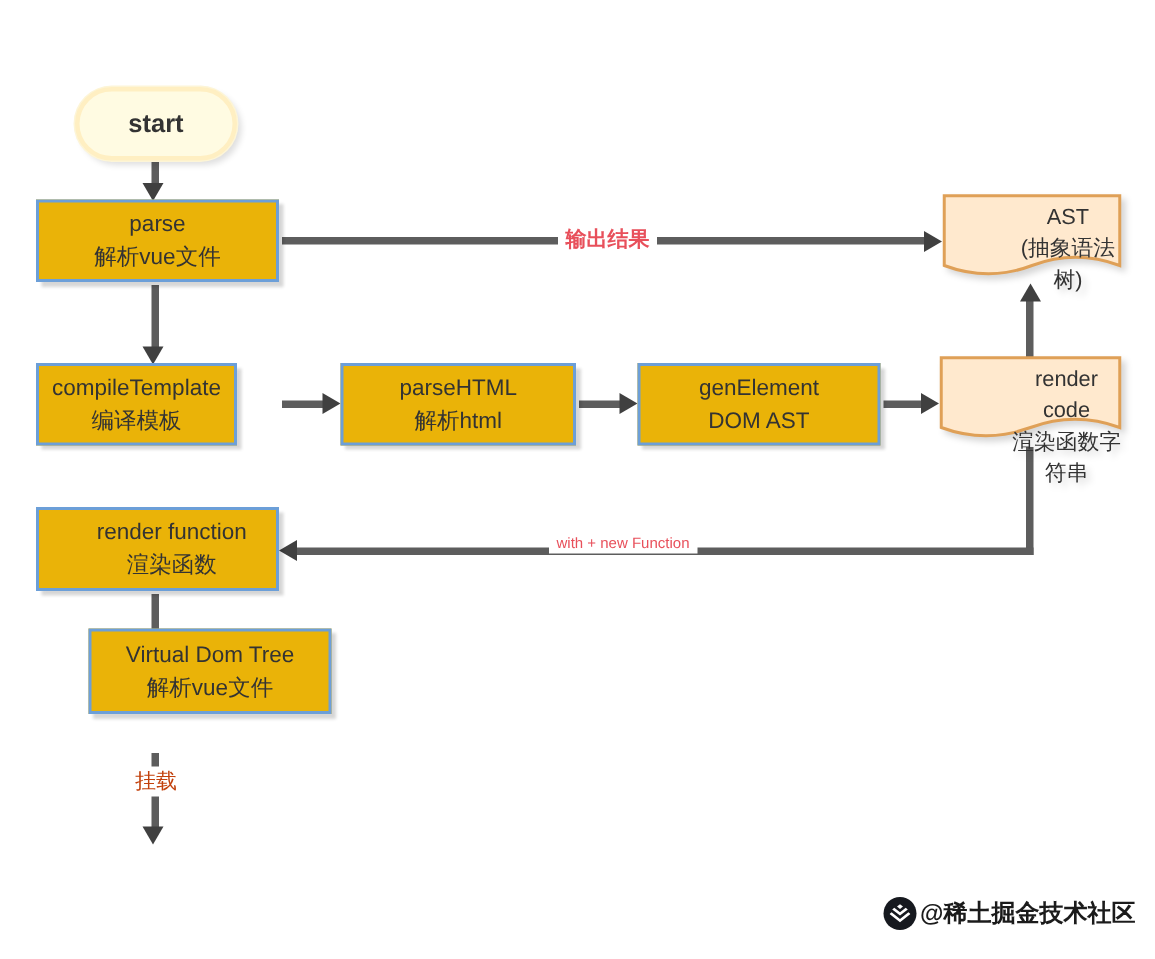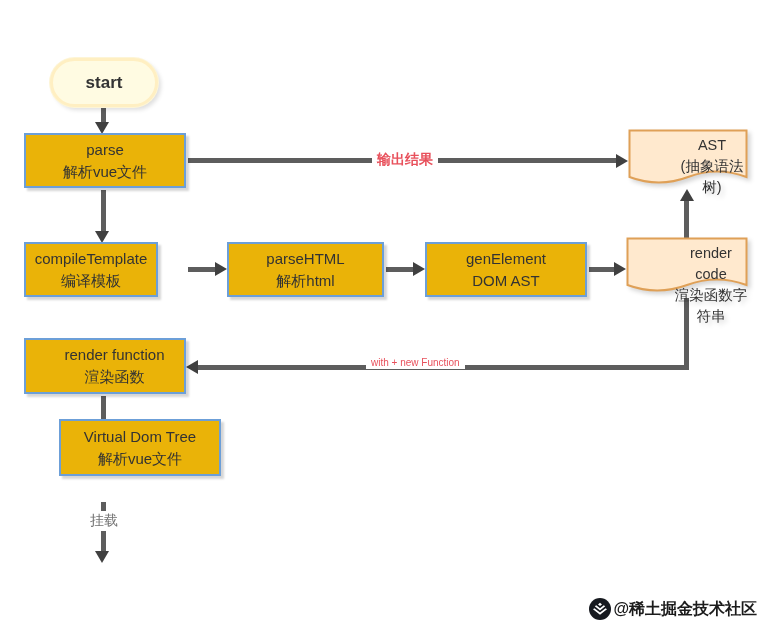--- a/index.html
+++ b/index.html
@@ -29,21 +29,21 @@
   .ah { position:absolute; width:0; height:0; z-index:1; }
   .ah-down  { border-left:7px solid transparent; border-right:7px solid transparent; border-top:12px solid #404040; }
   .ah-up    { border-left:7px solid transparent; border-right:7px solid transparent; border-bottom:12px solid #404040; }
   .ah-right { border-top:7px solid transparent; border-bottom:7px solid transparent; border-left:12px solid #404040; }
   .ah-left  { border-top:7px solid transparent; border-bottom:7px solid transparent; border-right:12px solid #404040; }
 
   
   .elabel { position:absolute; background:#ffffff; color:#e8505b; font-size:10px;
             padding:1px 5px; white-space:nowrap; z-index:3; }
   .elabel.bold { font-weight:bold; font-size:14px; }
-  .elabel.dark { color:#737373; font-size:14px; }
+  .elabel.dark { color:#c2410c; font-size:14px; }
 
   
   .watermark { position:absolute; right:13px; top:598px; display:flex; align-items:center;
                gap:2px; color:#1b1b1b; font-size:16px; font-weight:bold; z-index:4; }
   .wm-icon { width:22px; height:22px; border-radius:50%; background:#16191f;
              display:flex; align-items:center; justify-content:center; }
   .wm-icon svg { display:block; }
 </style>
 </head>
 <body>

